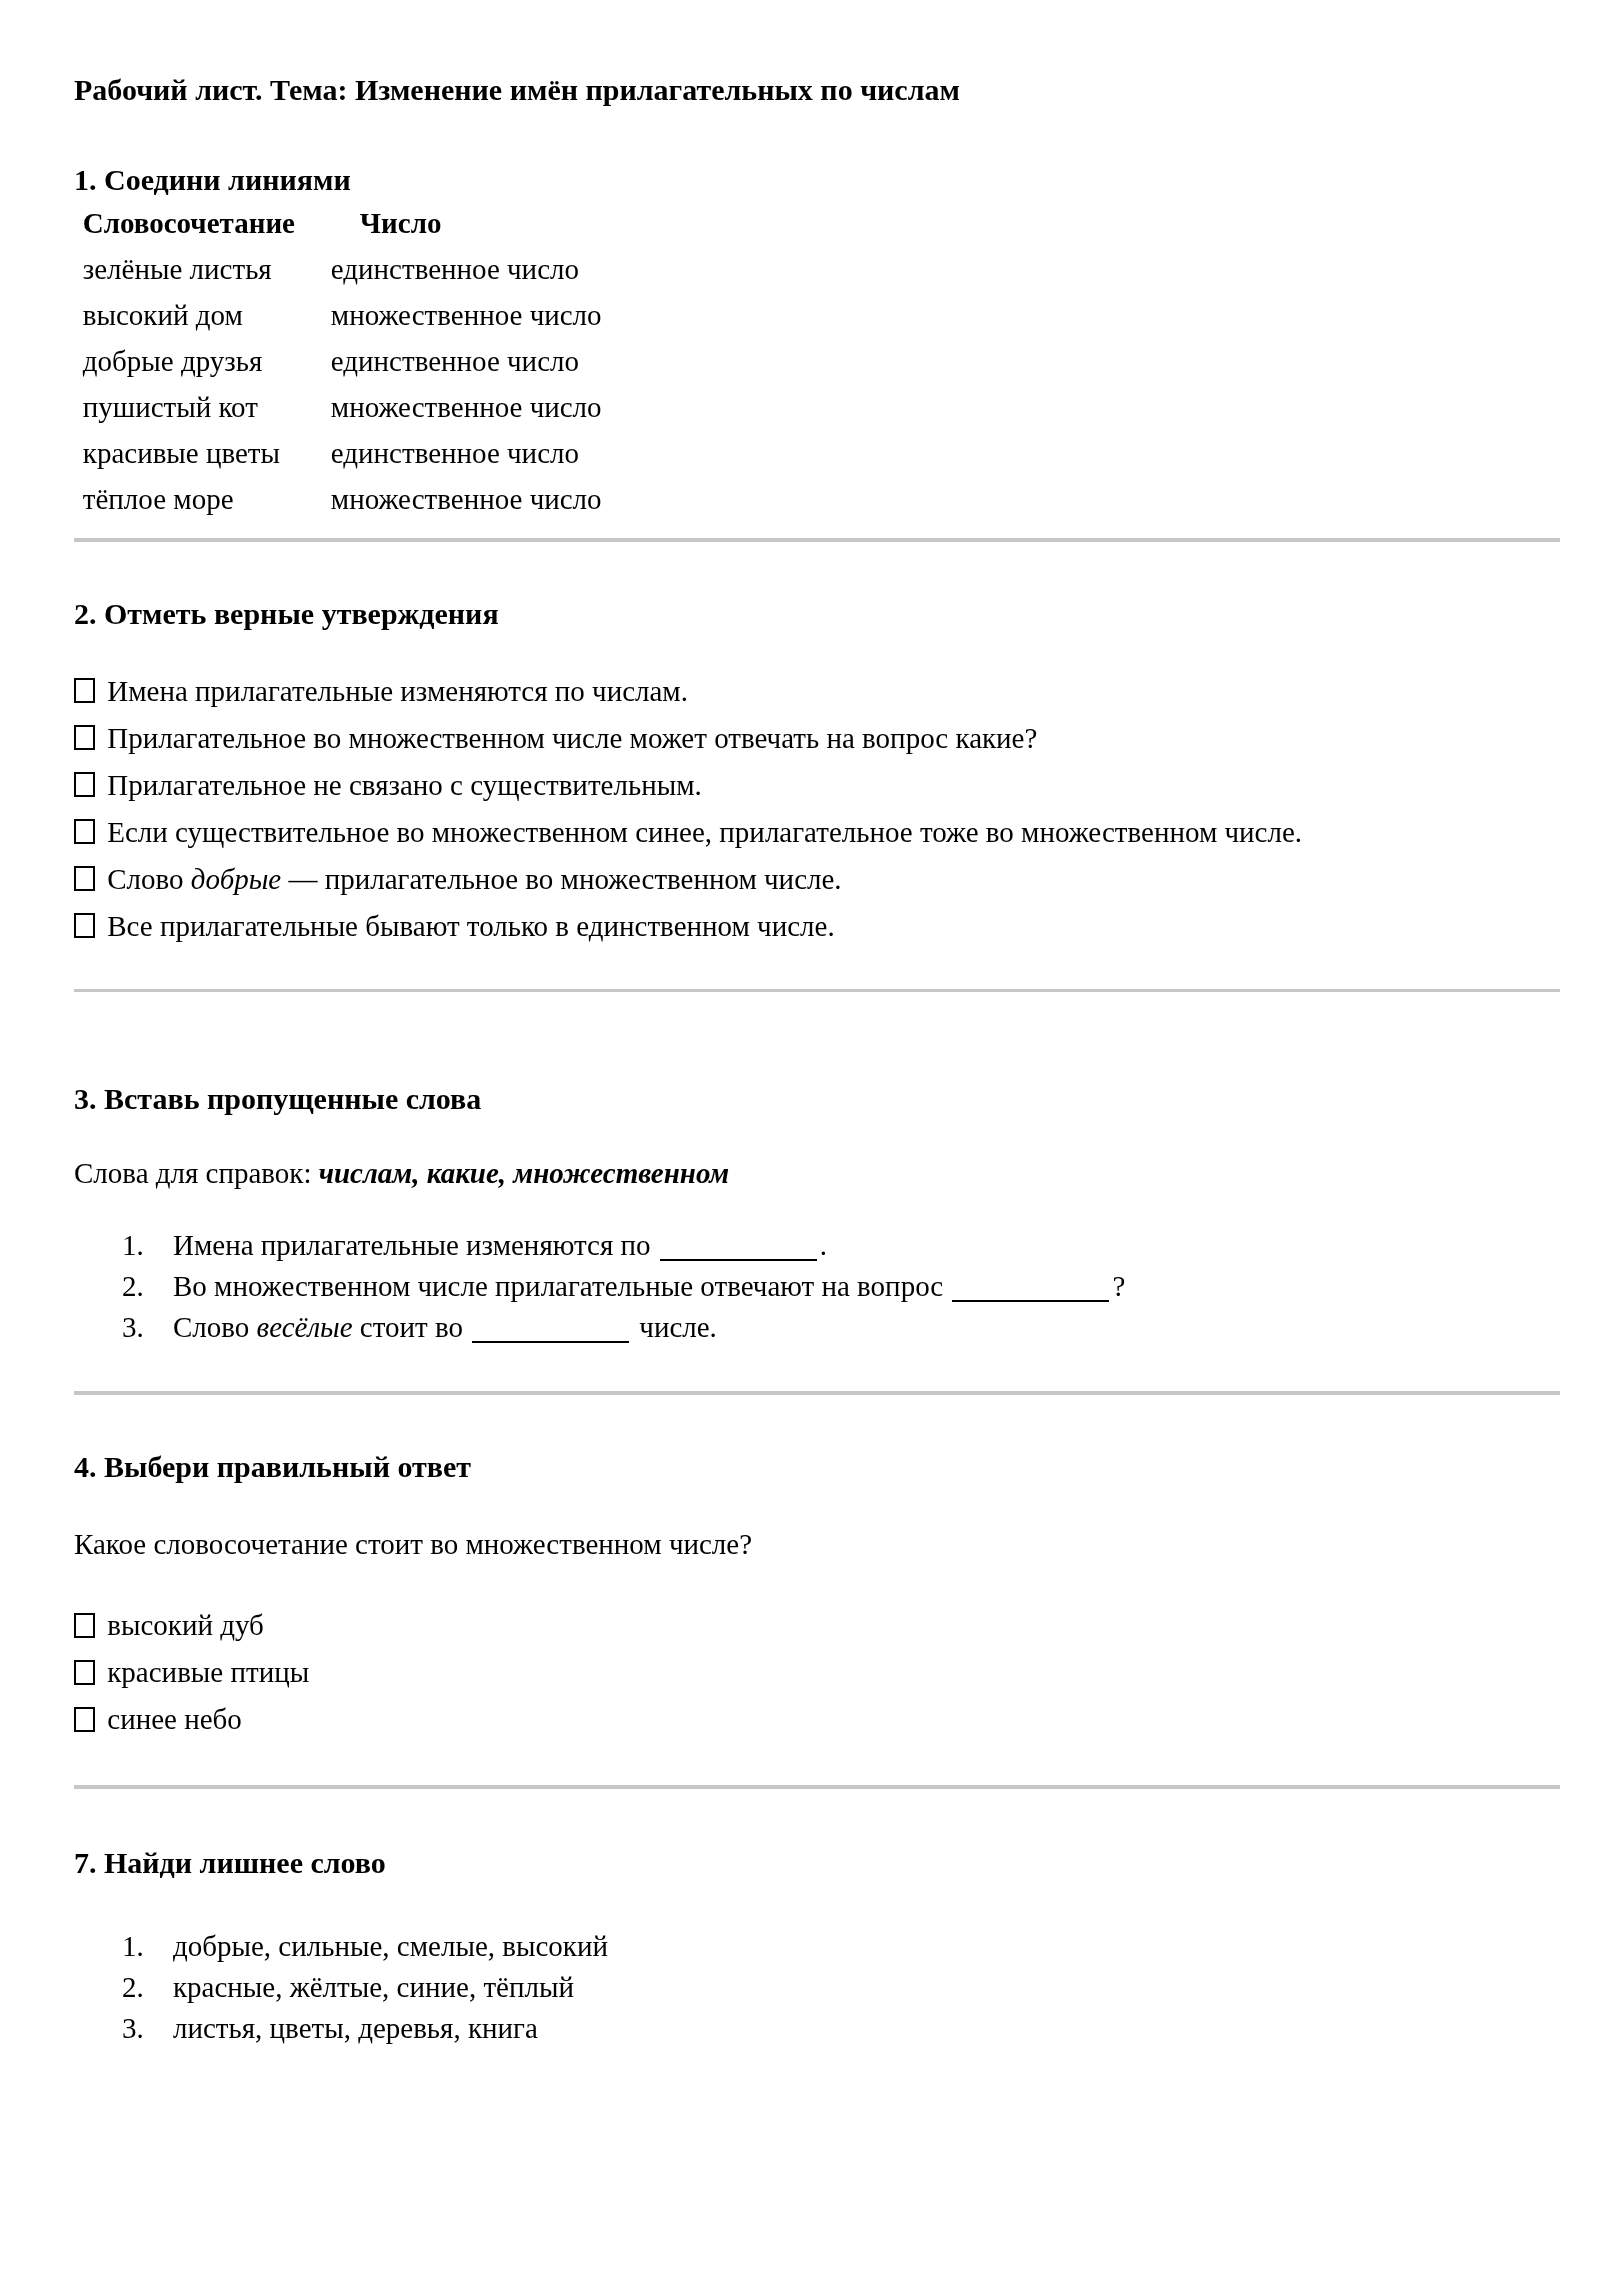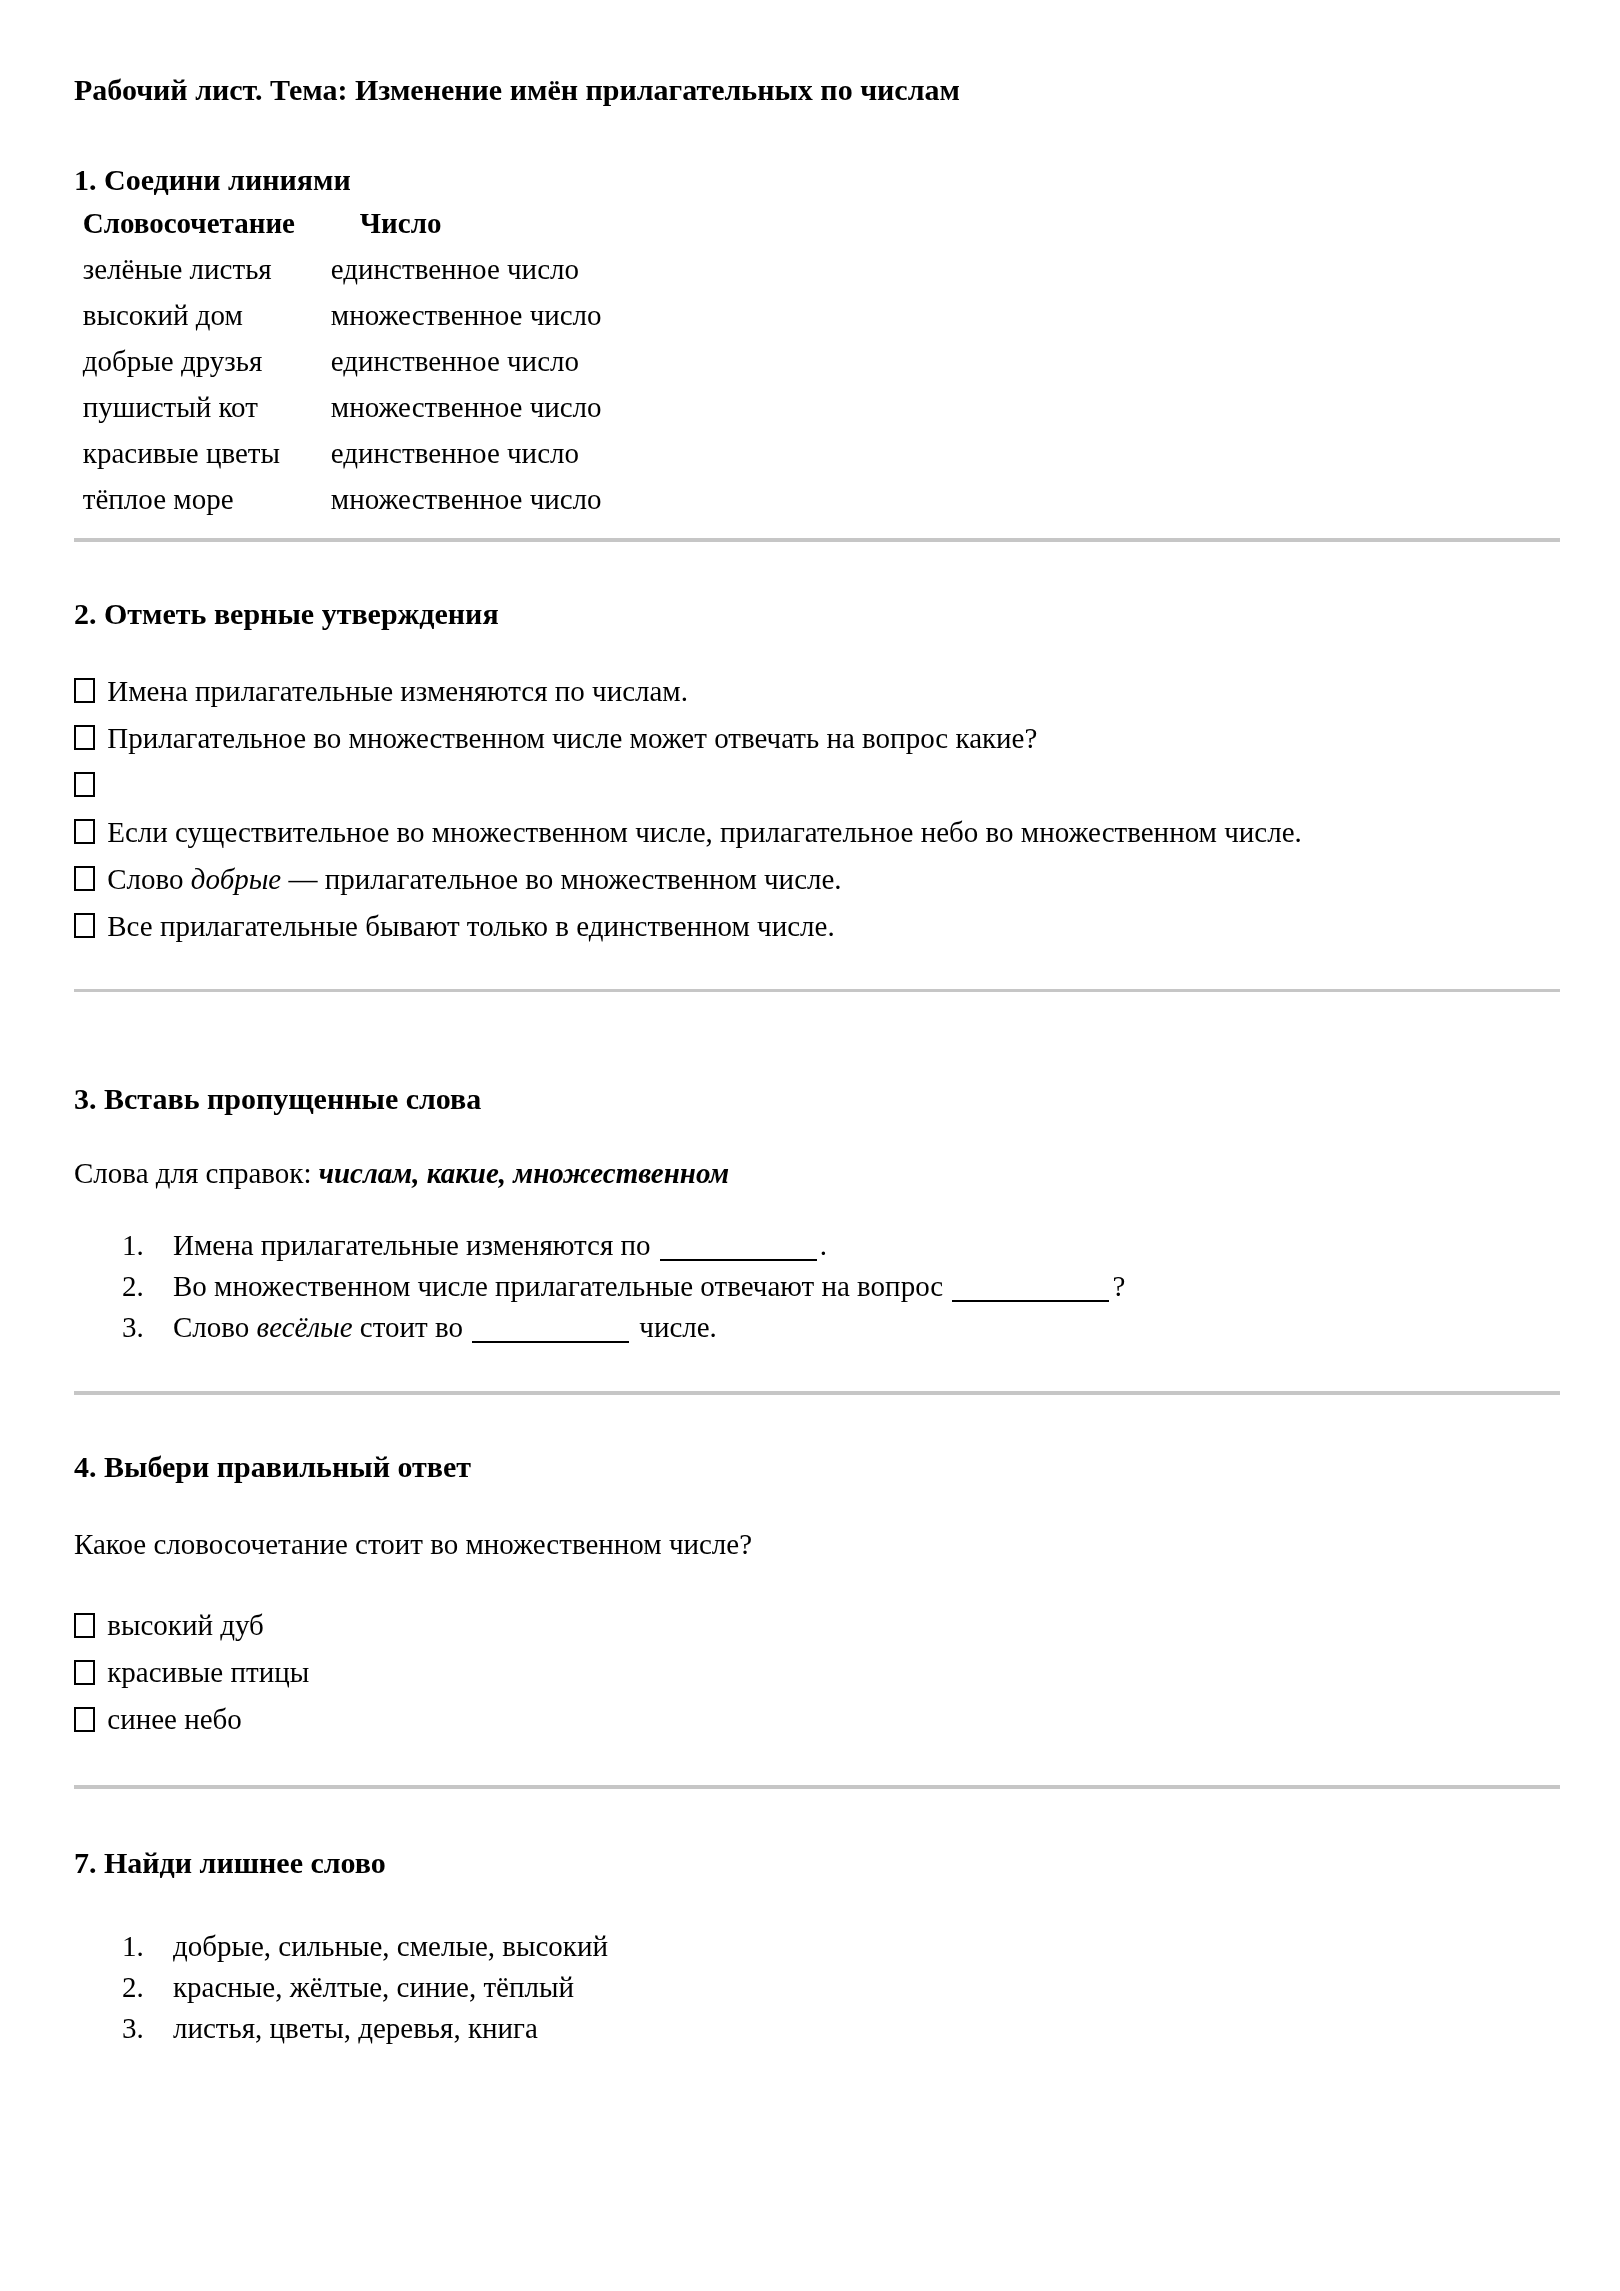--- a/index.html
+++ b/index.html
@@ -81,22 +81,22 @@
     <div class="td">множественное число</div>
   </div>
 
   <div class="divider d1"></div>
 
   <div class="heading h-s2">2. Отметь верные утверждения</div>
 
   <div class="group-s2">
     <div class="cbx-row"><span class="cbx"></span><span><span>Имена прилагательные изменяются по числам.</span></span></div>
     <div class="cbx-row"><span class="cbx"></span><span><span>Прилагательное во множественном числе может отвечать на вопрос какие?</span></span></div>
-    <div class="cbx-row"><span class="cbx"></span></div>
-    <div class="cbx-row"><span class="cbx"></span><span><span>Если существительное во множественном числе, прилагательное небо во множественном числе.</span></span></div>
+    <div class="cbx-row"><span class="cbx"></span><span><span>Прилагательное не связано с существительным.</span></span></div>
+    <div class="cbx-row"><span class="cbx"></span><span><span>Если существительное во множественном синее, прилагательное тоже во множественном числе.</span></span></div>
     <div class="cbx-row"><span class="cbx"></span><span><span>Слово </span><em>добрые</em><span> — прилагательное во множественном числе.</span></span></div>
     <div class="cbx-row"><span class="cbx"></span><span><span>Все прилагательные бывают только в единственном числе.</span></span></div>
   </div>
 
   <div class="divider d2"></div>
 
   <div class="heading h-s3">3. Вставь пропущенные слова</div>
 
   <div class="hint"><span>Слова для справок: </span><b>числам, какие, множественном</b></div>
 

